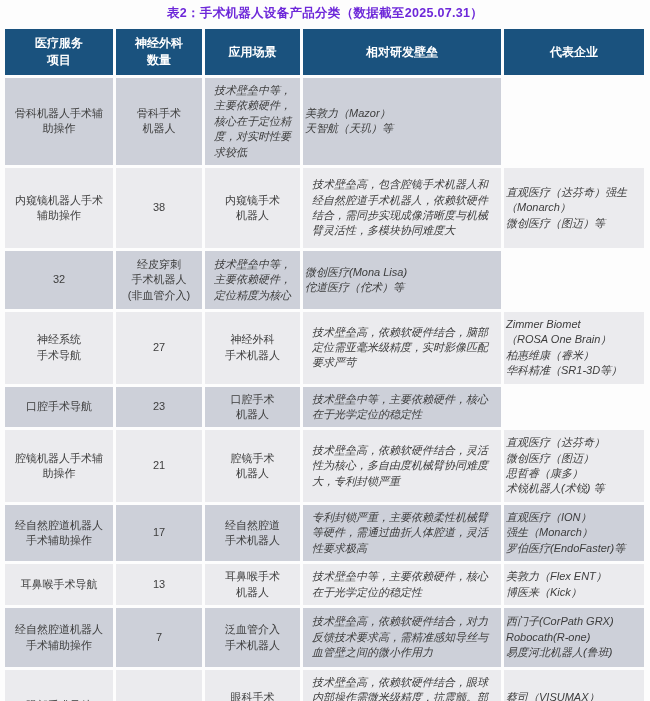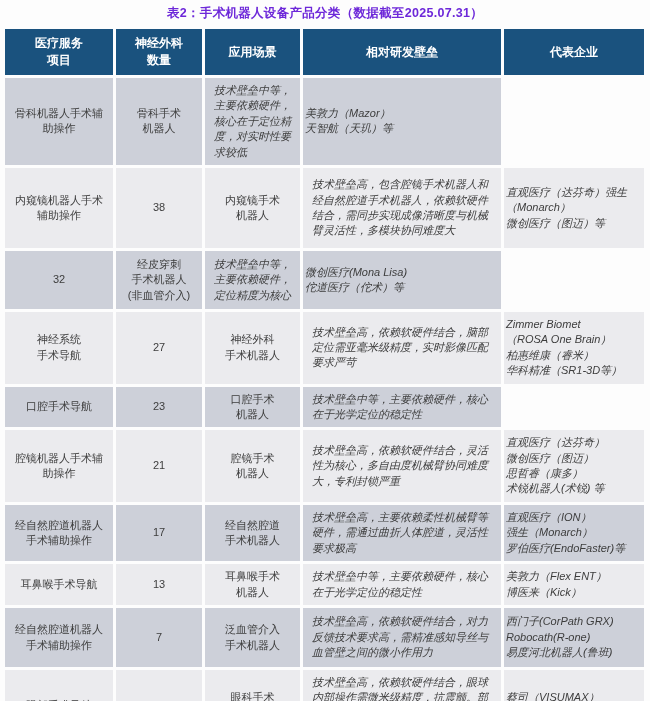--- a/index.html
+++ b/index.html
@@ -149,21 +149,21 @@
 微创医疗（图迈）
 思哲睿（康多）
 术锐机器人(术锐) 等</div>
     </div>
 
     <div class="row odd r7">
       <div class="cell c-center cell-service">经自然腔道机器人手术辅助操作</div>
       <div class="cell c-center cell-count">17</div>
       <div class="cell c-center cell-scenario">经自然腔道
 手术机器人</div>
-      <div class="cell c-left cell-barrier">技术壁垒高，主要依赖柔性机械臂等硬件，需通过曲折人体腔道，灵活性要求极高</div>
+      <div class="cell c-left cell-barrier">专利封锁严重，主要依赖柔性机械臂等硬件，需通过曲折人体腔道，灵活性要求极高</div>
       <div class="cell c-left cell-companies">直观医疗（ION）
 强生（Monarch）
 罗伯医疗(EndoFaster)等</div>
     </div>
 
     <div class="row even r8">
       <div class="cell c-center cell-service">耳鼻喉手术导航</div>
       <div class="cell c-center cell-count">13</div>
       <div class="cell c-center cell-scenario">耳鼻喉手术
 机器人</div>

